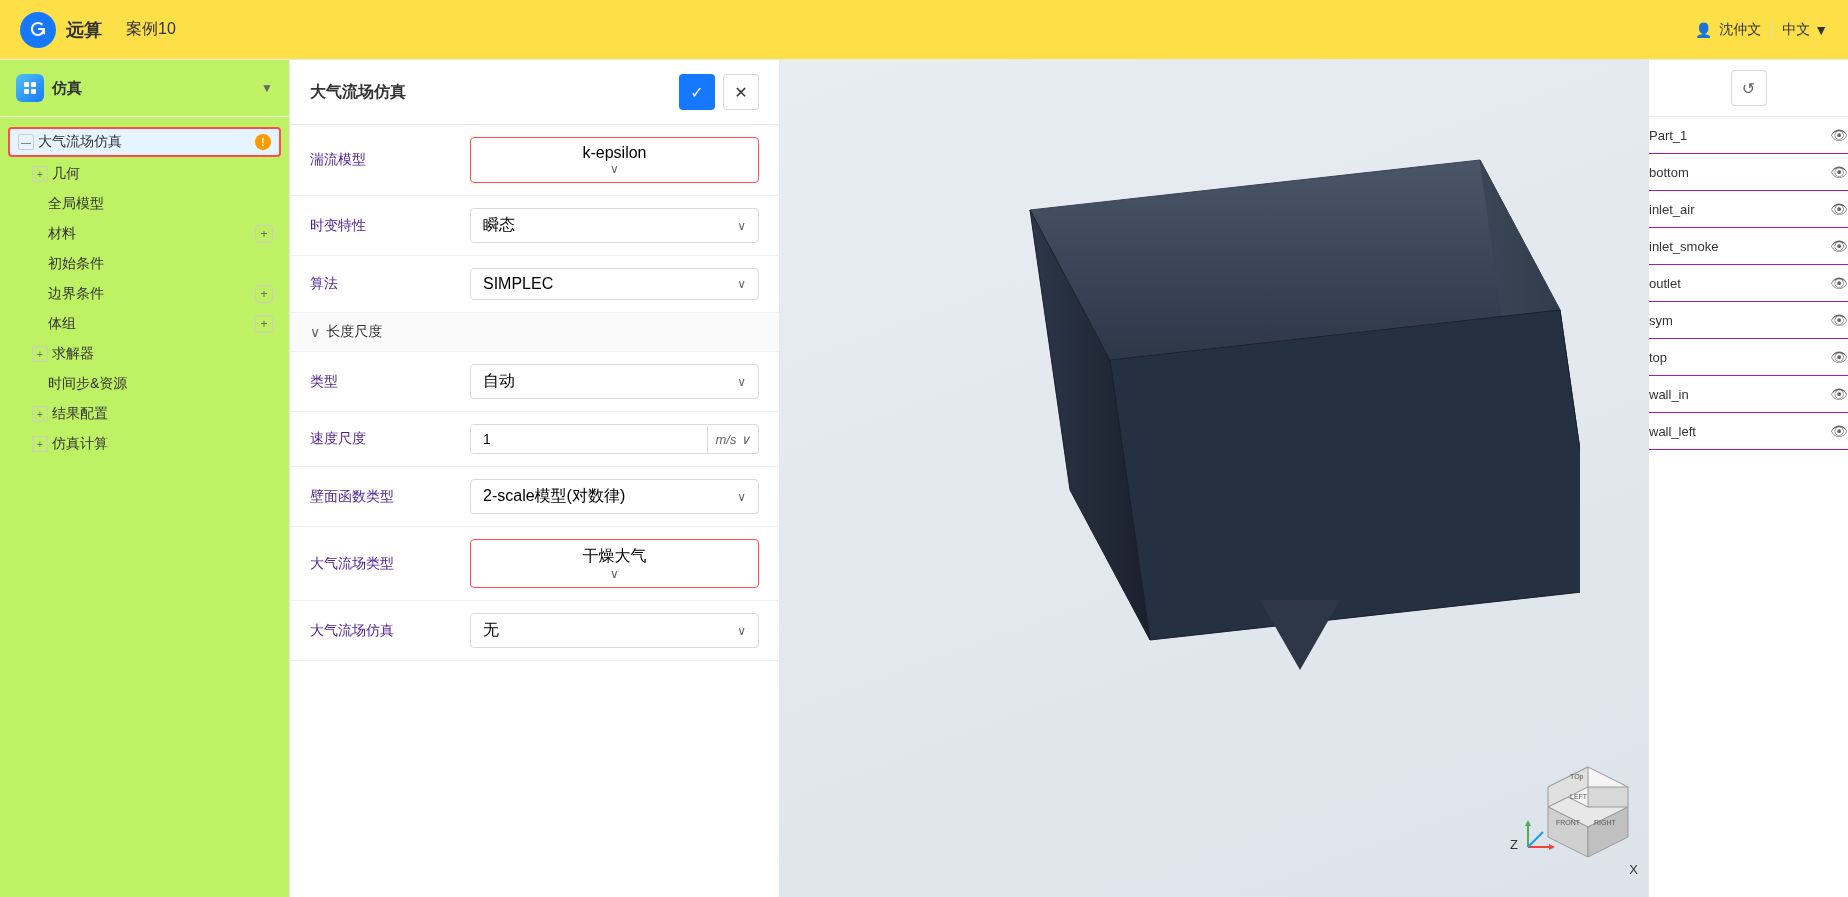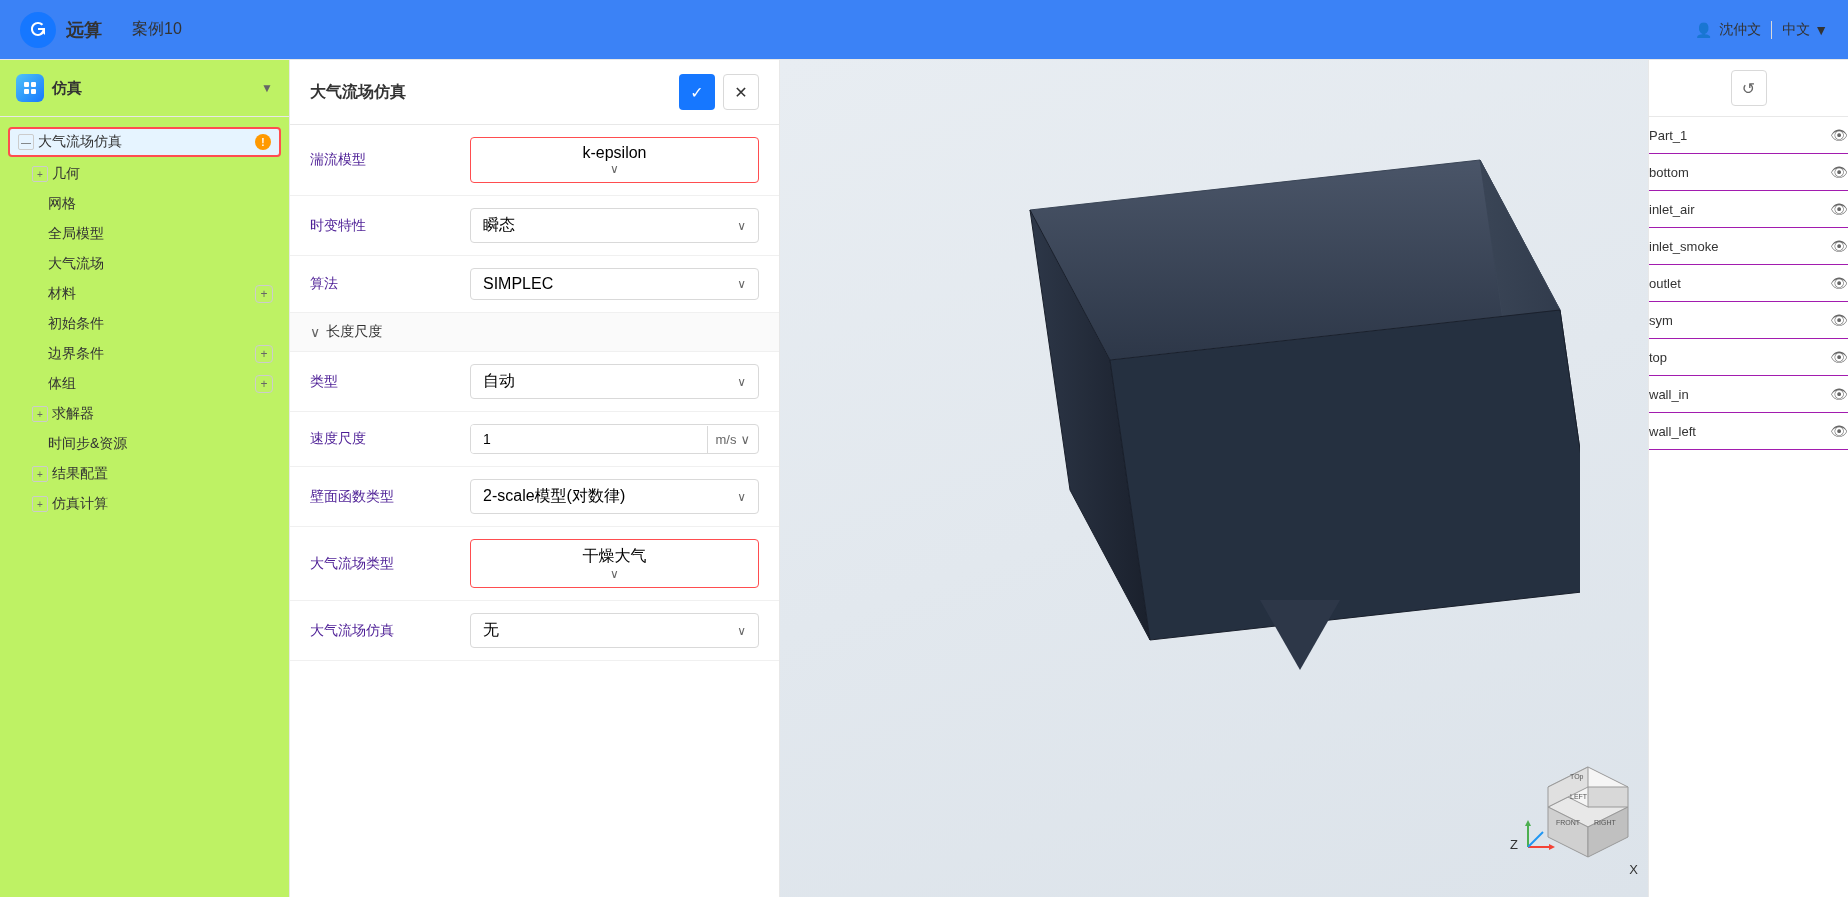--- a/index.html
+++ b/index.html
@@ -1,21 +1,21 @@
 <!DOCTYPE html>
 <html><head>
   <meta charset="utf-8">
   <style>
     * { box-sizing: border-box; margin: 0; padding: 0; }
     body { font-family: "Microsoft YaHei", "PingFang SC", sans-serif; background: #f0f2f5; width: 1848px; height: 897px; overflow: hidden; }
 
     
     .header {
       height: 60px;
-      background: #3b82f6;
+      background: #fde047;
       display: flex;
       align-items: center;
       padding: 0 20px;
       border-bottom: 1px solid #e8e8e8;
       position: relative;
     }
     .logo-area {
       display: flex;
       align-items: center;
       gap: 10px;
@@ -24,21 +24,21 @@
       width: 36px; height: 36px;
       border-radius: 50%;
       background: #1677ff;
       display: flex; align-items: center; justify-content: center;
       color: white; font-weight: bold; font-size: 16px;
     }
     .logo-text {
       font-size: 18px; color: #333; font-weight: 600;
     }
     .case-title {
-      margin-left: 20px;
+      margin-left: 14px;
       font-size: 16px; color: #333; font-weight: 500;
     }
     .header-right {
       position: absolute; right: 20px;
       display: flex; align-items: center; gap: 10px;
     }
     .user-area {
       display: flex; align-items: center; gap: 6px; color: #333; font-size: 14px;
     }
     .divider-v { width: 1px; height: 18px; background: #d9d9d9; }
@@ -179,21 +179,21 @@
       border: 1px solid #d9d9d9; border-radius: 4px;
       overflow: hidden;
     }
     .input-with-unit input {
       flex: 1; border: none; outline: none;
       padding: 6px 12px; font-size: 14px;
     }
     .input-with-unit .unit-select {
       display: flex; align-items: center; gap: 4px;
       padding: 6px 8px; border-left: 1px solid #d9d9d9;
-      font-size: 13px; color: #666; cursor: pointer;
+      font-size: 13px; color: #666; cursor: pointer; font-style: italic;
     }
 
     .toggle-switch {
       width: 44px; height: 24px;
       background: #1677ff; border-radius: 12px;
       position: relative; cursor: pointer;
     }
     .toggle-switch::after {
       content: '';
       position: absolute; top: 2px; right: 2px;
@@ -314,31 +314,25 @@
         <div class="expand-icon">—</div>
         <span class="item-label">大气流场仿真</span>
         <div class="info-icon">!</div>
       </div>
 
       <div class="tree-item tree-child">
         <div class="expand-icon">+</div>
         <span class="item-label">几何</span>
       </div>
 
-      <div class="tree-item tree-child2">
-        <span class="item-label">网格</span>
-      </div>
 
       <div class="tree-item tree-child2">
         <span class="item-label">全局模型</span>
       </div>
 
-      <div class="tree-item tree-child2">
-        <span class="item-label">大气流场</span>
-      </div>
 
       <div class="tree-item tree-child2">
         <span class="item-label">材料</span>
         <div class="add-icon">+</div>
       </div>
 
       <div class="tree-item tree-child2">
         <span class="item-label">初始条件</span>
       </div>
 

